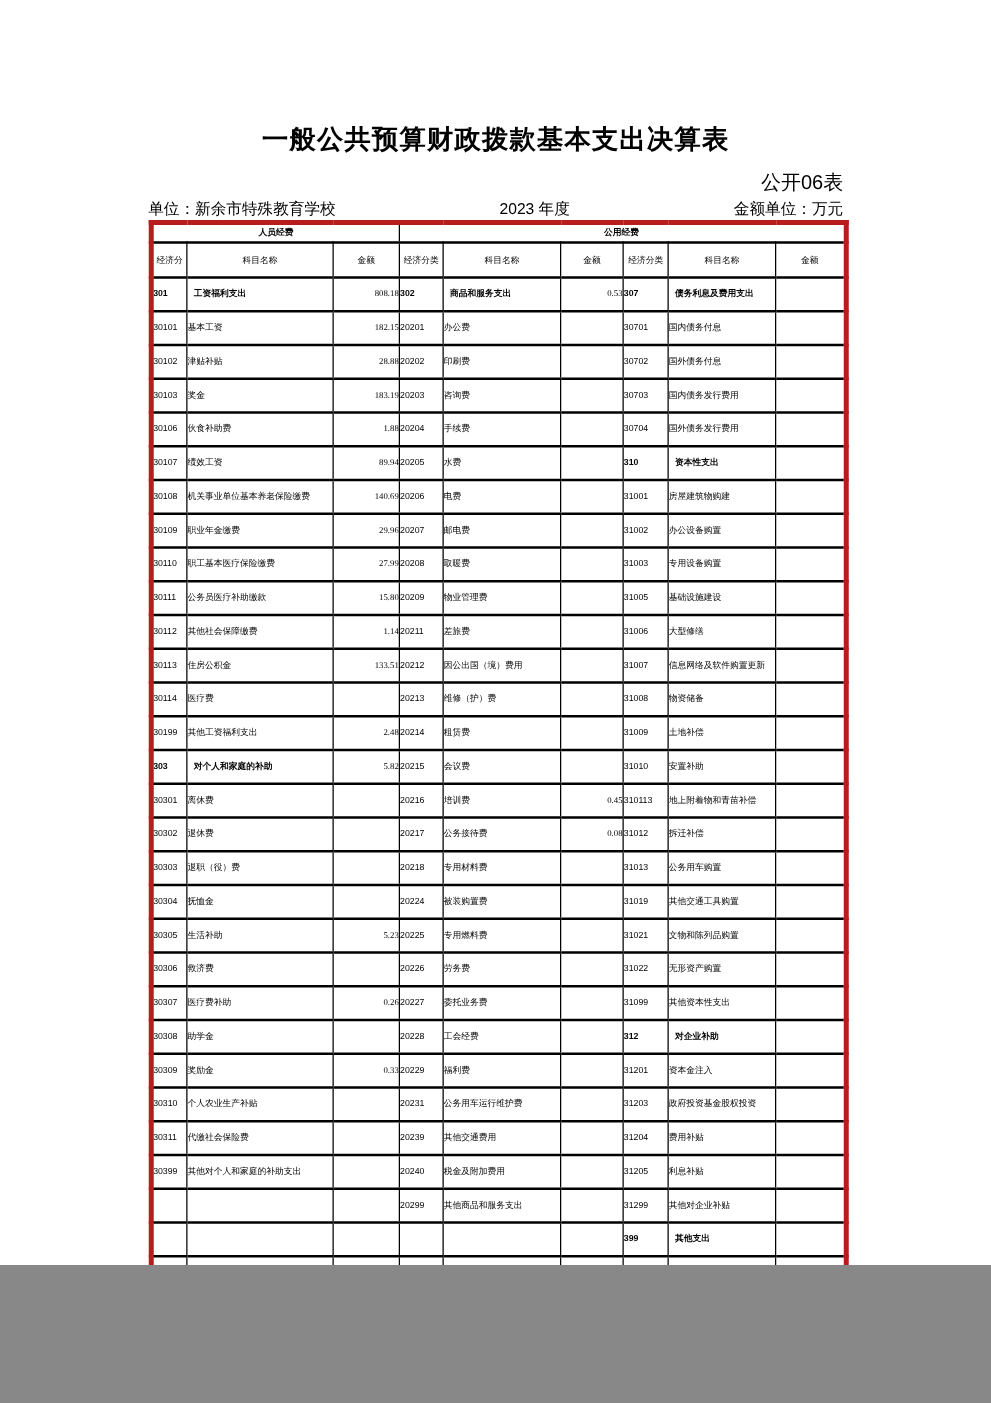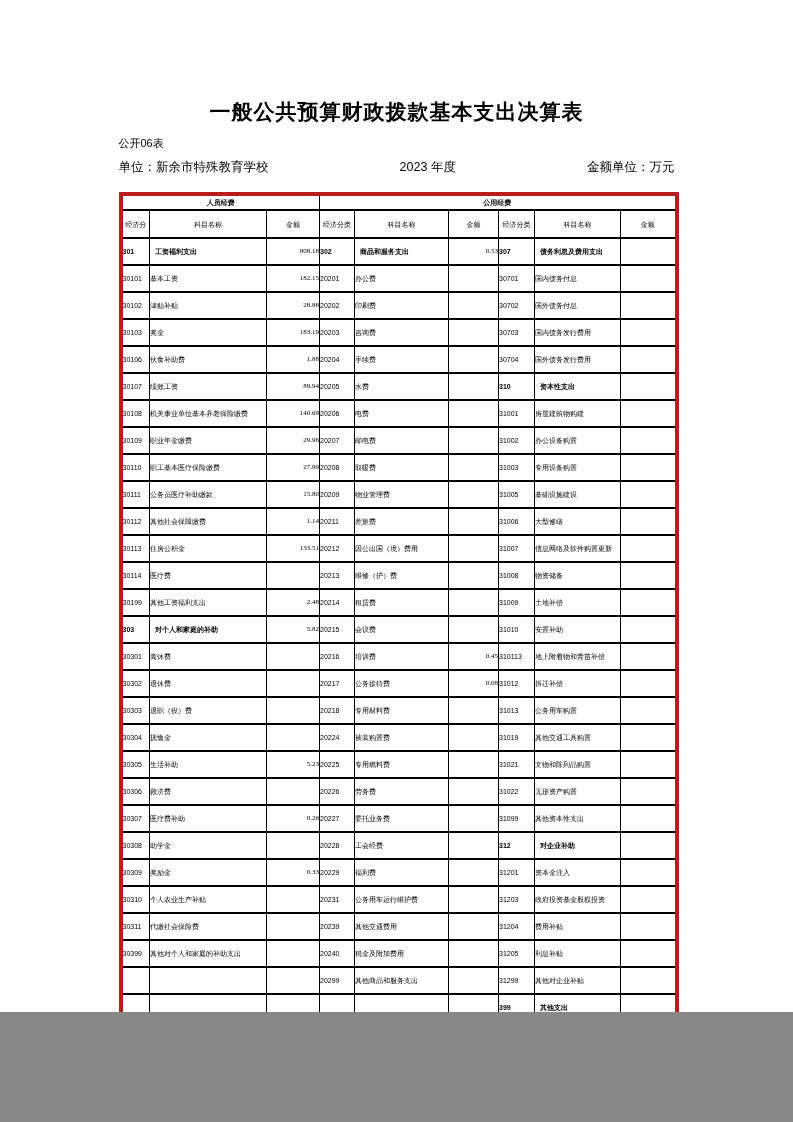--- a/index.html
+++ b/index.html
@@ -18,32 +18,33 @@
     font-size:21px;
     font-weight:bold;
     letter-spacing:1px;
     line-height:28px;
   }
   .content{
     width:556px;
     margin:0 auto;
   }
   .table-no{
-    font-size:11px;
+    text-align:right;
+    font-size:16px;
     margin-top:10px;
     height:18px;
     padding-right:0px;
   }
   .meta-row{
     display:flex;
     justify-content:space-between;
     align-items:flex-end;
     font-size:12.5px;
     height:22px;
-    margin-bottom:16px;
+    margin-bottom:0;
   }
   .meta-row .mid{flex:0 0 auto;}
   table.budget{
     border-collapse:collapse;
     table-layout:fixed;
     width:556px;
     border:4px solid #b91c1c;
   }
   table.budget th, table.budget td{
     border-left:1px solid #000;

